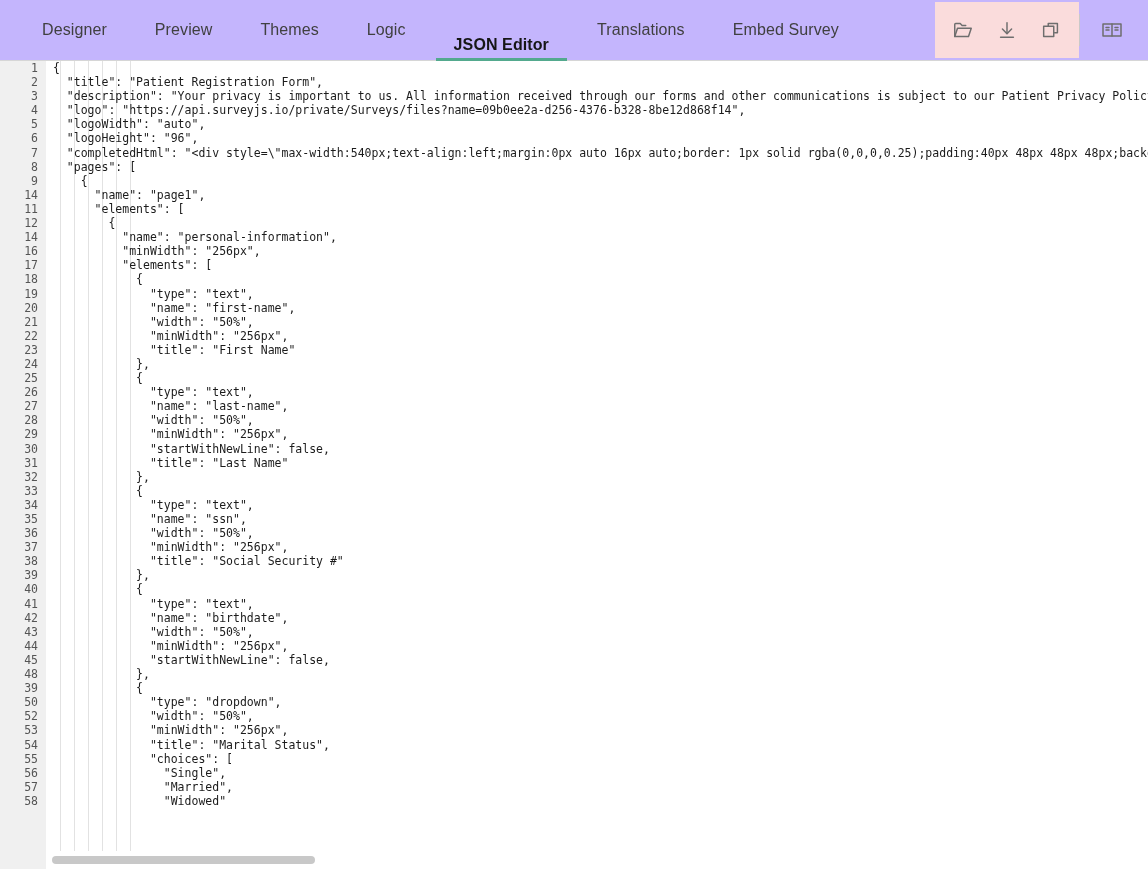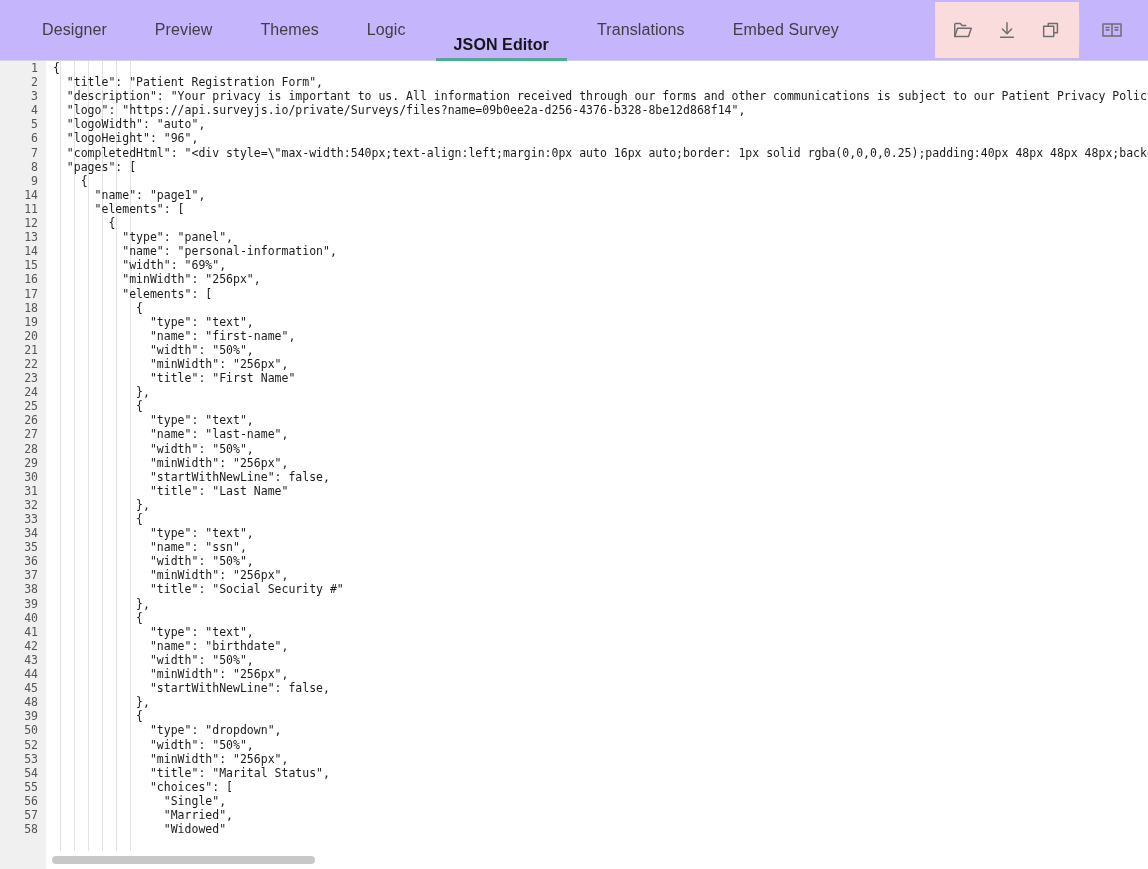--- a/index.html
+++ b/index.html
@@ -257,23 +257,21 @@
       <div class="line"><span class="ln">3</span><span class="code">  "description": "Your privacy is important to us. All information received through our forms and other communications is subject to our Patient Privacy Policy.",</span></div>
       <div class="line"><span class="ln">4</span><span class="code">  "logo": "https://api.surveyjs.io/private/Surveys/files?name=09b0ee2a-d256-4376-b328-8be12d868f14",</span></div>
       <div class="line"><span class="ln">5</span><span class="code">  "logoWidth": "auto",</span></div>
       <div class="line"><span class="ln">6</span><span class="code">  "logoHeight": "96",</span></div>
       <div class="line"><span class="ln">7</span><span class="code">  "completedHtml": "&lt;div style=\"max-width:540px;text-align:left;margin:0px auto 16px auto;border: 1px solid rgba(0,0,0,0.25);padding:40px 48px 48px 48px;background-</span></div>
       <div class="line"><span class="ln">8</span><span class="code">  "pages": [</span></div>
       <div class="line"><span class="ln">9</span><span class="code">    {</span></div>
       <div class="line"><span class="ln">14</span><span class="code">      "name": "page1",</span></div>
       <div class="line"><span class="ln">11</span><span class="code">      "elements": [</span></div>
       <div class="line"><span class="ln">12</span><span class="code">        {</span></div>
-      <div class="line"><span class="ln">13</span><span class="code">          "type": "panel",</span></div>
       <div class="line"><span class="ln">14</span><span class="code">          "name": "personal-information",</span></div>
-      <div class="line"><span class="ln">15</span><span class="code">          "width": "69%",</span></div>
       <div class="line"><span class="ln">16</span><span class="code">          "minWidth": "256px",</span></div>
       <div class="line"><span class="ln">17</span><span class="code">          "elements": [</span></div>
       <div class="line"><span class="ln">18</span><span class="code">            {</span></div>
       <div class="line"><span class="ln">19</span><span class="code">              "type": "text",</span></div>
       <div class="line"><span class="ln">20</span><span class="code">              "name": "first-name",</span></div>
       <div class="line"><span class="ln">21</span><span class="code">              "width": "50%",</span></div>
       <div class="line"><span class="ln">22</span><span class="code">              "minWidth": "256px",</span></div>
       <div class="line"><span class="ln">23</span><span class="code">              "title": "First Name"</span></div>
       <div class="line"><span class="ln">24</span><span class="code">            },</span></div>
       <div class="line"><span class="ln">25</span><span class="code">            {</span></div>

